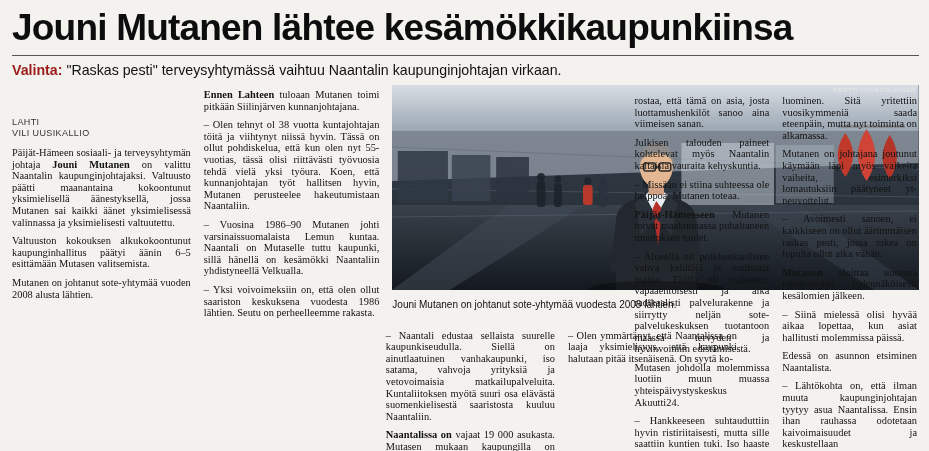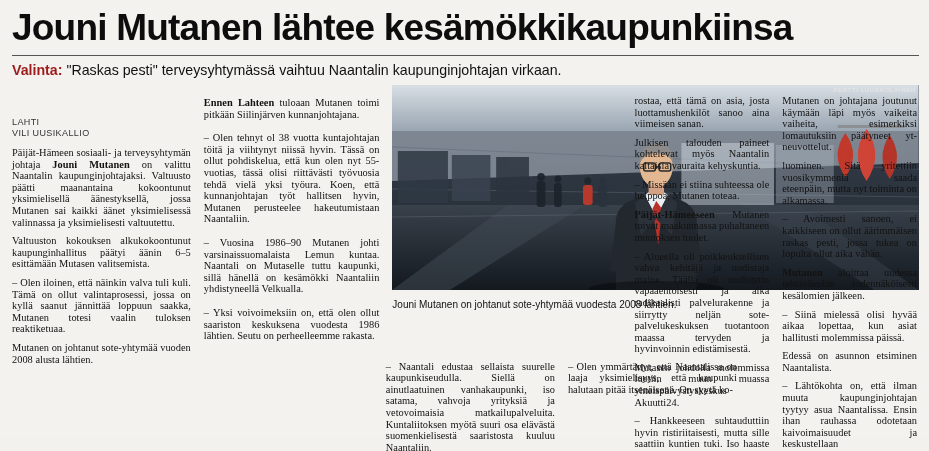--- a/index.html
+++ b/index.html
@@ -96,21 +96,21 @@
     font-size:10px;
     line-height:11.5px;
     padding:3px 0 4px 0;
     color:#111;
   }
   .photo-cols{
     display:flex;
     gap:13px;
   }
   .photo-col{width:0;flex:1 1 0;font-size:10.4px;line-height:11.6px;text-align:justify;}
-  .photo-col p{margin:12px 0 7px 0;}
+  .photo-col p{margin:4px 0 7px 0;}
   .spanblock{
     flex:0 0 auto;
   }
 </style>
 </head>
 <body>
 
 <div class="page">
 
   <h1 class="headline">Jouni Mutanen lähtee kesämökkikaupunkiinsa</h1>
@@ -124,21 +124,20 @@
   <div class="columns">
 
     <div class="col">
       <div class="byline">
         <span class="place">LAHTI</span>
         <span class="name">Vili Uusikallio</span>
       </div>
       <div>
           <p>Päijät-Hämeen sosiaali- ja terveysyhtymän johtaja <b class="nm">Jouni Mutanen</b> on valittu Naantalin kaupunginjohtajaksi. Valtuusto päätti maanantaina kokoontunut yksimielisellä äänestyksellä, jossa Mutanen sai kaikki äänet yksimielisessä valinnassa ja yksimielisesti valtuutettu.</p>
           <p>Valtuuston kokouksen alkukokoontunut kaupunginhallitus päätyi äänin 6–5 esittämään Mutasen valitsemista.</p>
-          <p>– Olen iloinen, että näinkin valva tuli kuli. Tämä on ollut valintaprosessi, jossa on kyllä saanut jännittää loppuun saakka, Mutanen totesi vaalin tuloksen reaktiketuaa.</p>
           <p>Mutanen on johtanut sote-yhtymää vuoden 2008 alusta lähtien.</p>
         </div>
     </div>
 
     <div class="spanblock" style="width:0;flex:4 1 0;display:flex;flex-direction:column;">
 
       <div style="display:flex;gap:13px;">
         <div class="photo-col">
             <p><span class="lead-in">Ennen Lahteen</span> tuloaan Mutanen toimi pitkään Siilinjärven kunnanjohtajana.</p>
             <p>– Olen tehnyt ol 38 vuotta kuntajohtajan töitä ja viihtynyt niissä hyvin. Tässä on ollut pohdiskelua, että kun olen nyt 55-vuotias, tässä olisi riittävästi työvuosia tehdä vielä yksi työura. Koen, että kunnanjohtajan työt hallitsen hyvin, Mutanen perusteelee hakeutumistaan Naantaliin.</p>
@@ -264,22 +263,22 @@
     <div class="col" style="flex:1 1 0;">
         <p>rostaa, että tämä on asia, josta luottamushenkilöt sanoo aina viimeisen sanan.</p>
         <p>Julkisen talouden paineet kohtelevat myös Naantalin kaltaisia vauraita kehyskuntia.</p>
         <p>– Missään ei stiina suhteessa ole helppoa, Mutanen toteaa.</p>
         <p><span class="lead-in">Päijät-Hämeeseen</span> Mutanen toivat maakunnassa puhaltaneen muutoksen tuulet.</p>
         <p>– Alueella oli poikkeuksellisen vahva kehitäjä ja uudistaja maine. Täällä oli uudistettu vapaaehtoisesti ja aika radikaalisti palvelurakenne ja siirrytty neljän sote-palvelukeskuksen tuotantoon maassa tervyden ja hyvinvoinnin edistämisestä.</p>
         <p>Mutasen johdolla molemmissa luotiin muun muassa yhteispäivystyskeskus Akuutti24.</p>
         <p>– Hankkeeseen suhtauduttiin hyvin ristiriitaisesti, mutta sille saattiin kuntien tuki. Iso haaste oli myös laboratoriokeskuksen</p>
       </div>
     <div class="col" style="flex:1 1 0;">
+        <p>luominen. Sitä yritettiin vuosikymmeniä saada eteenpäin, mutta nyt toiminta on alkamassa.</p>
         <p>Mutanen on johtajana joutunut käymään läpi myös vaikeita vaiheita, esimerkiksi lomautuksiin päätyneet yt-neuvottelut.</p>
-        <p>luominen. Sitä yritettiin vuosikymmeniä saada eteenpäin, mutta nyt toiminta on alkamassa.</p>
         <p>– Avoimesti sanoen, ei kaikkiseen on ollut äärimmäisen raskas pesti, jossa tukea on lopulta ollut aika vähän.</p>
         <p><span class="lead-in">Mutanen</span> aloittaa uudessa tehtävässään todennäköisesti kesälomien jälkeen.</p>
         <p>– Siinä mielessä olisi hyvää aikaa lopettaa, kun asiat hallitusti molemmissa päissä.</p>
         <p>Edessä on asunnon etsiminen Naantalista.</p>
         <p>– Lähtökohta on, että ilman muuta kaupunginjohtajan tyytyy asua Naantalissa. Ensin ihan rauhassa odotetaan kaivoimaisuudet ja keskustellaan luottamushenkilöiden kanssa aaskelmerkeistä.</p>
       </div>
   </div>
 
 </div>
 

